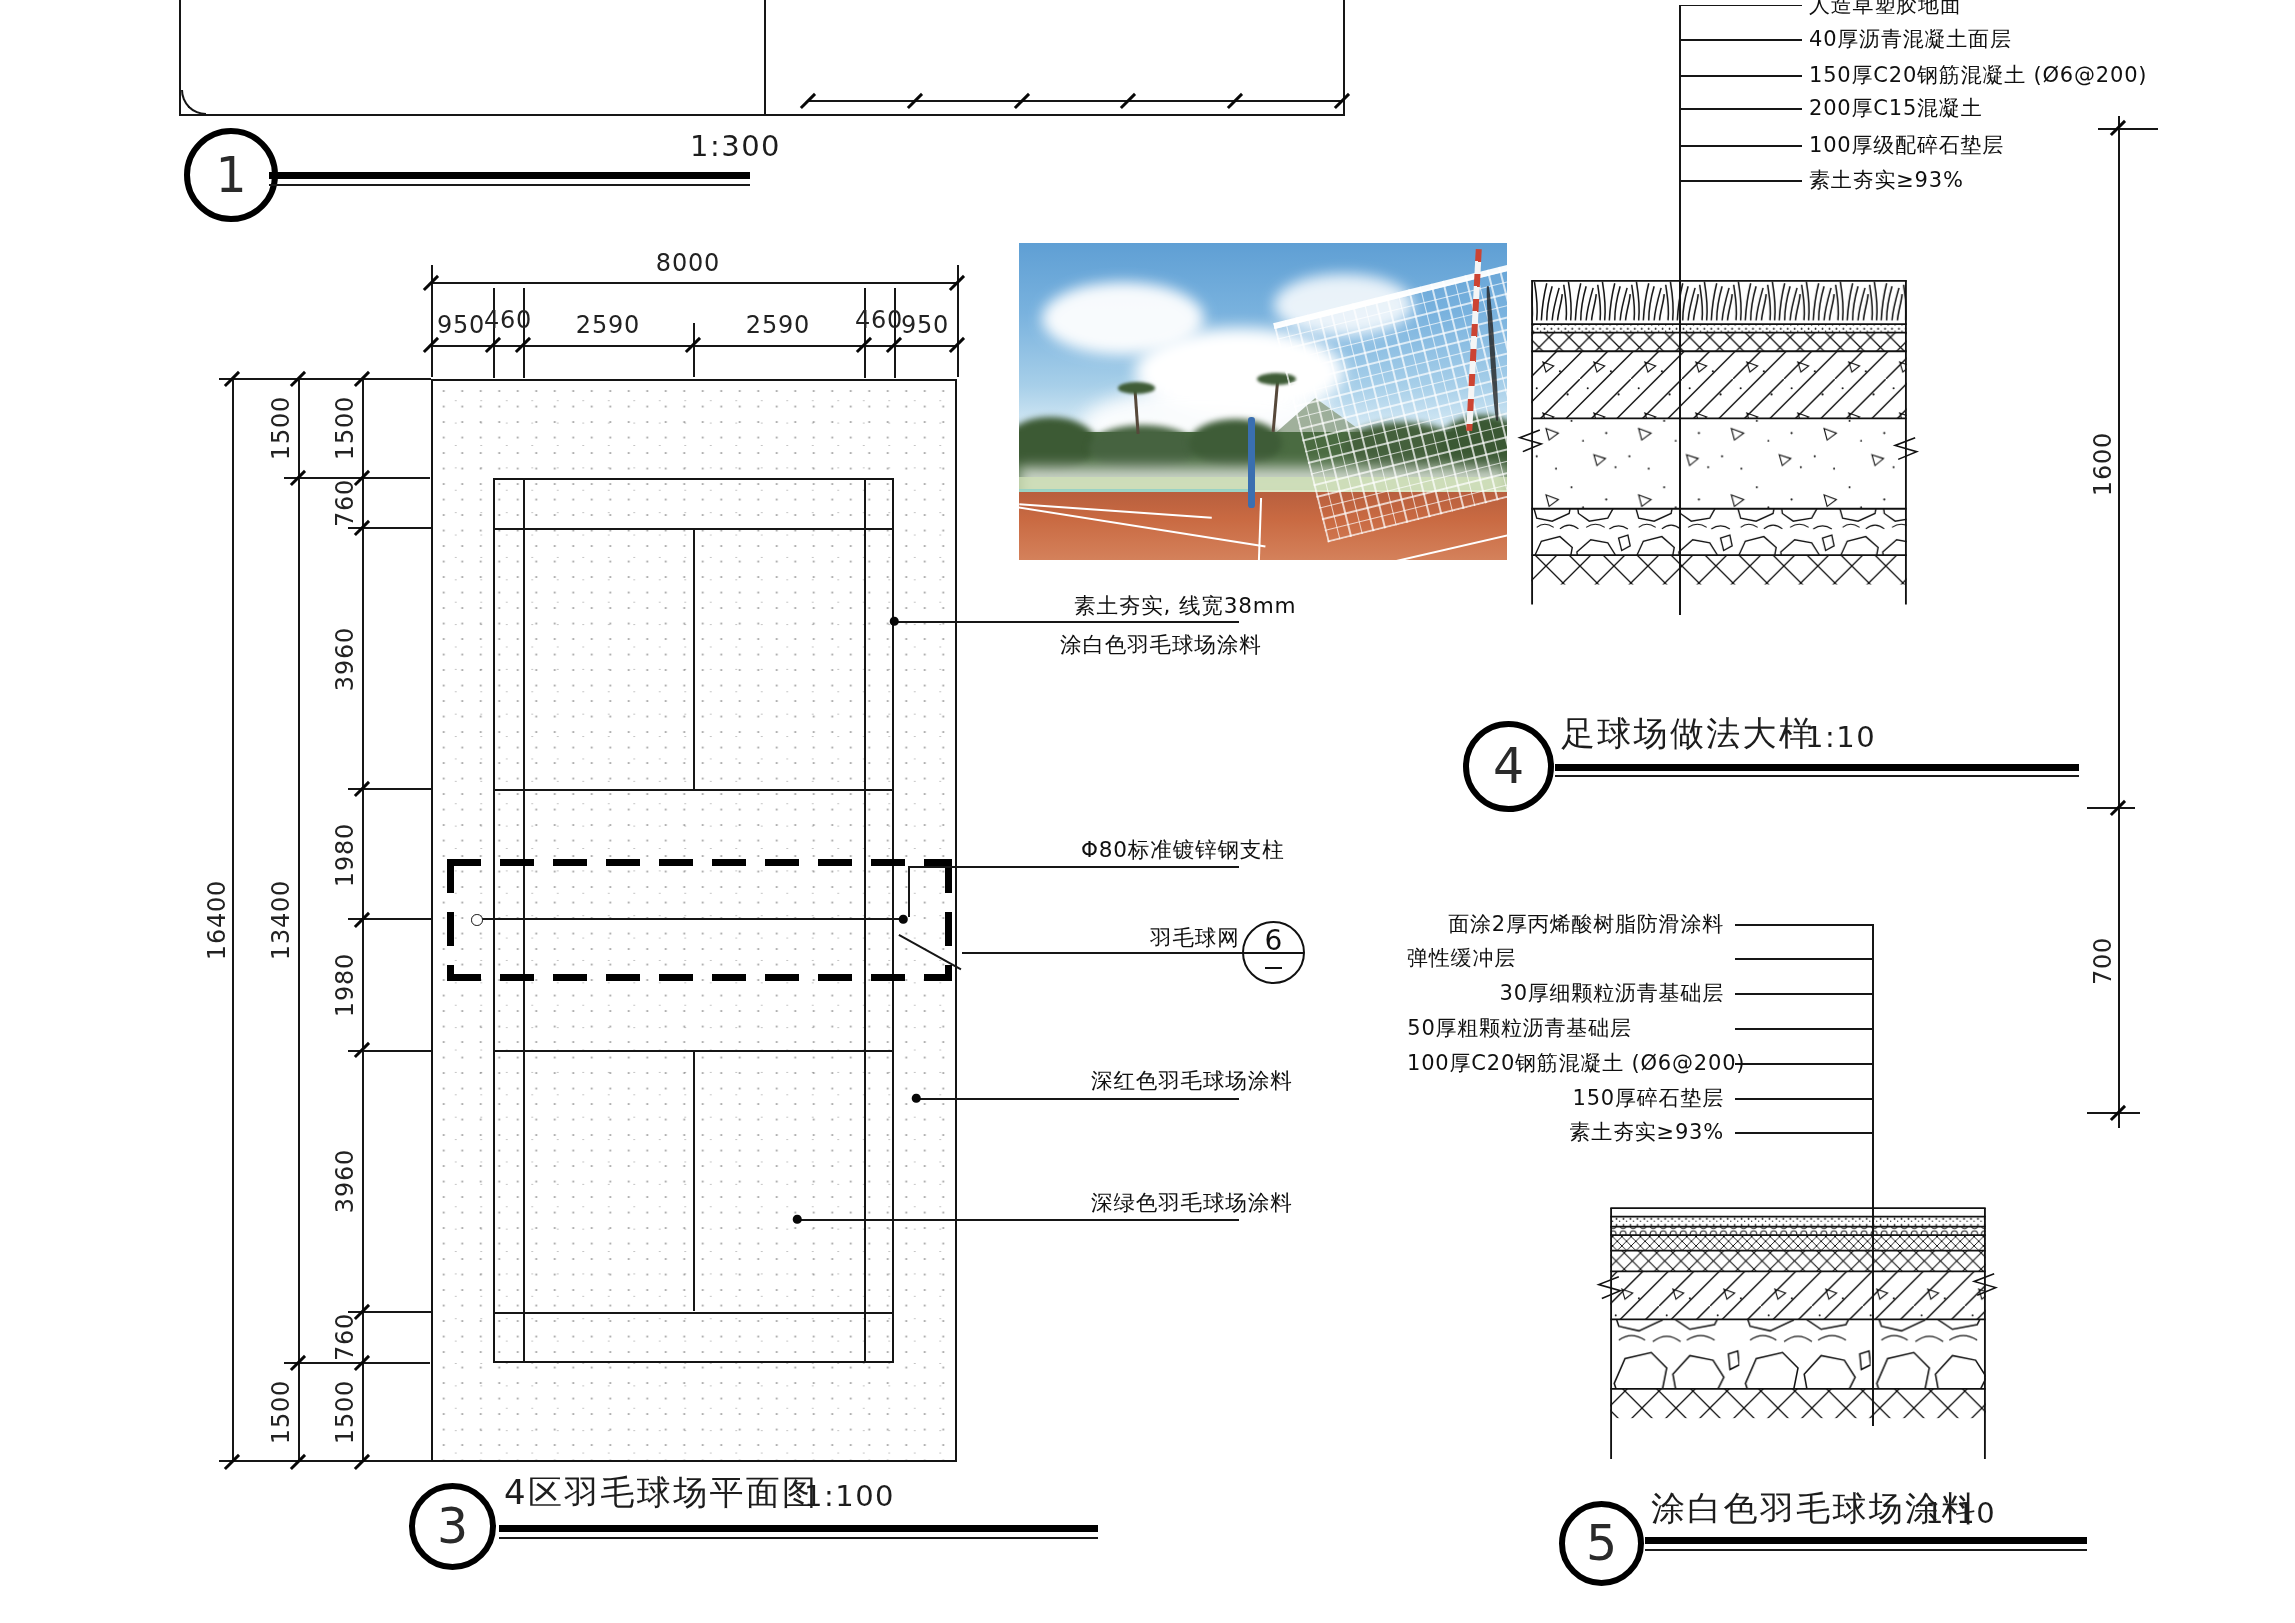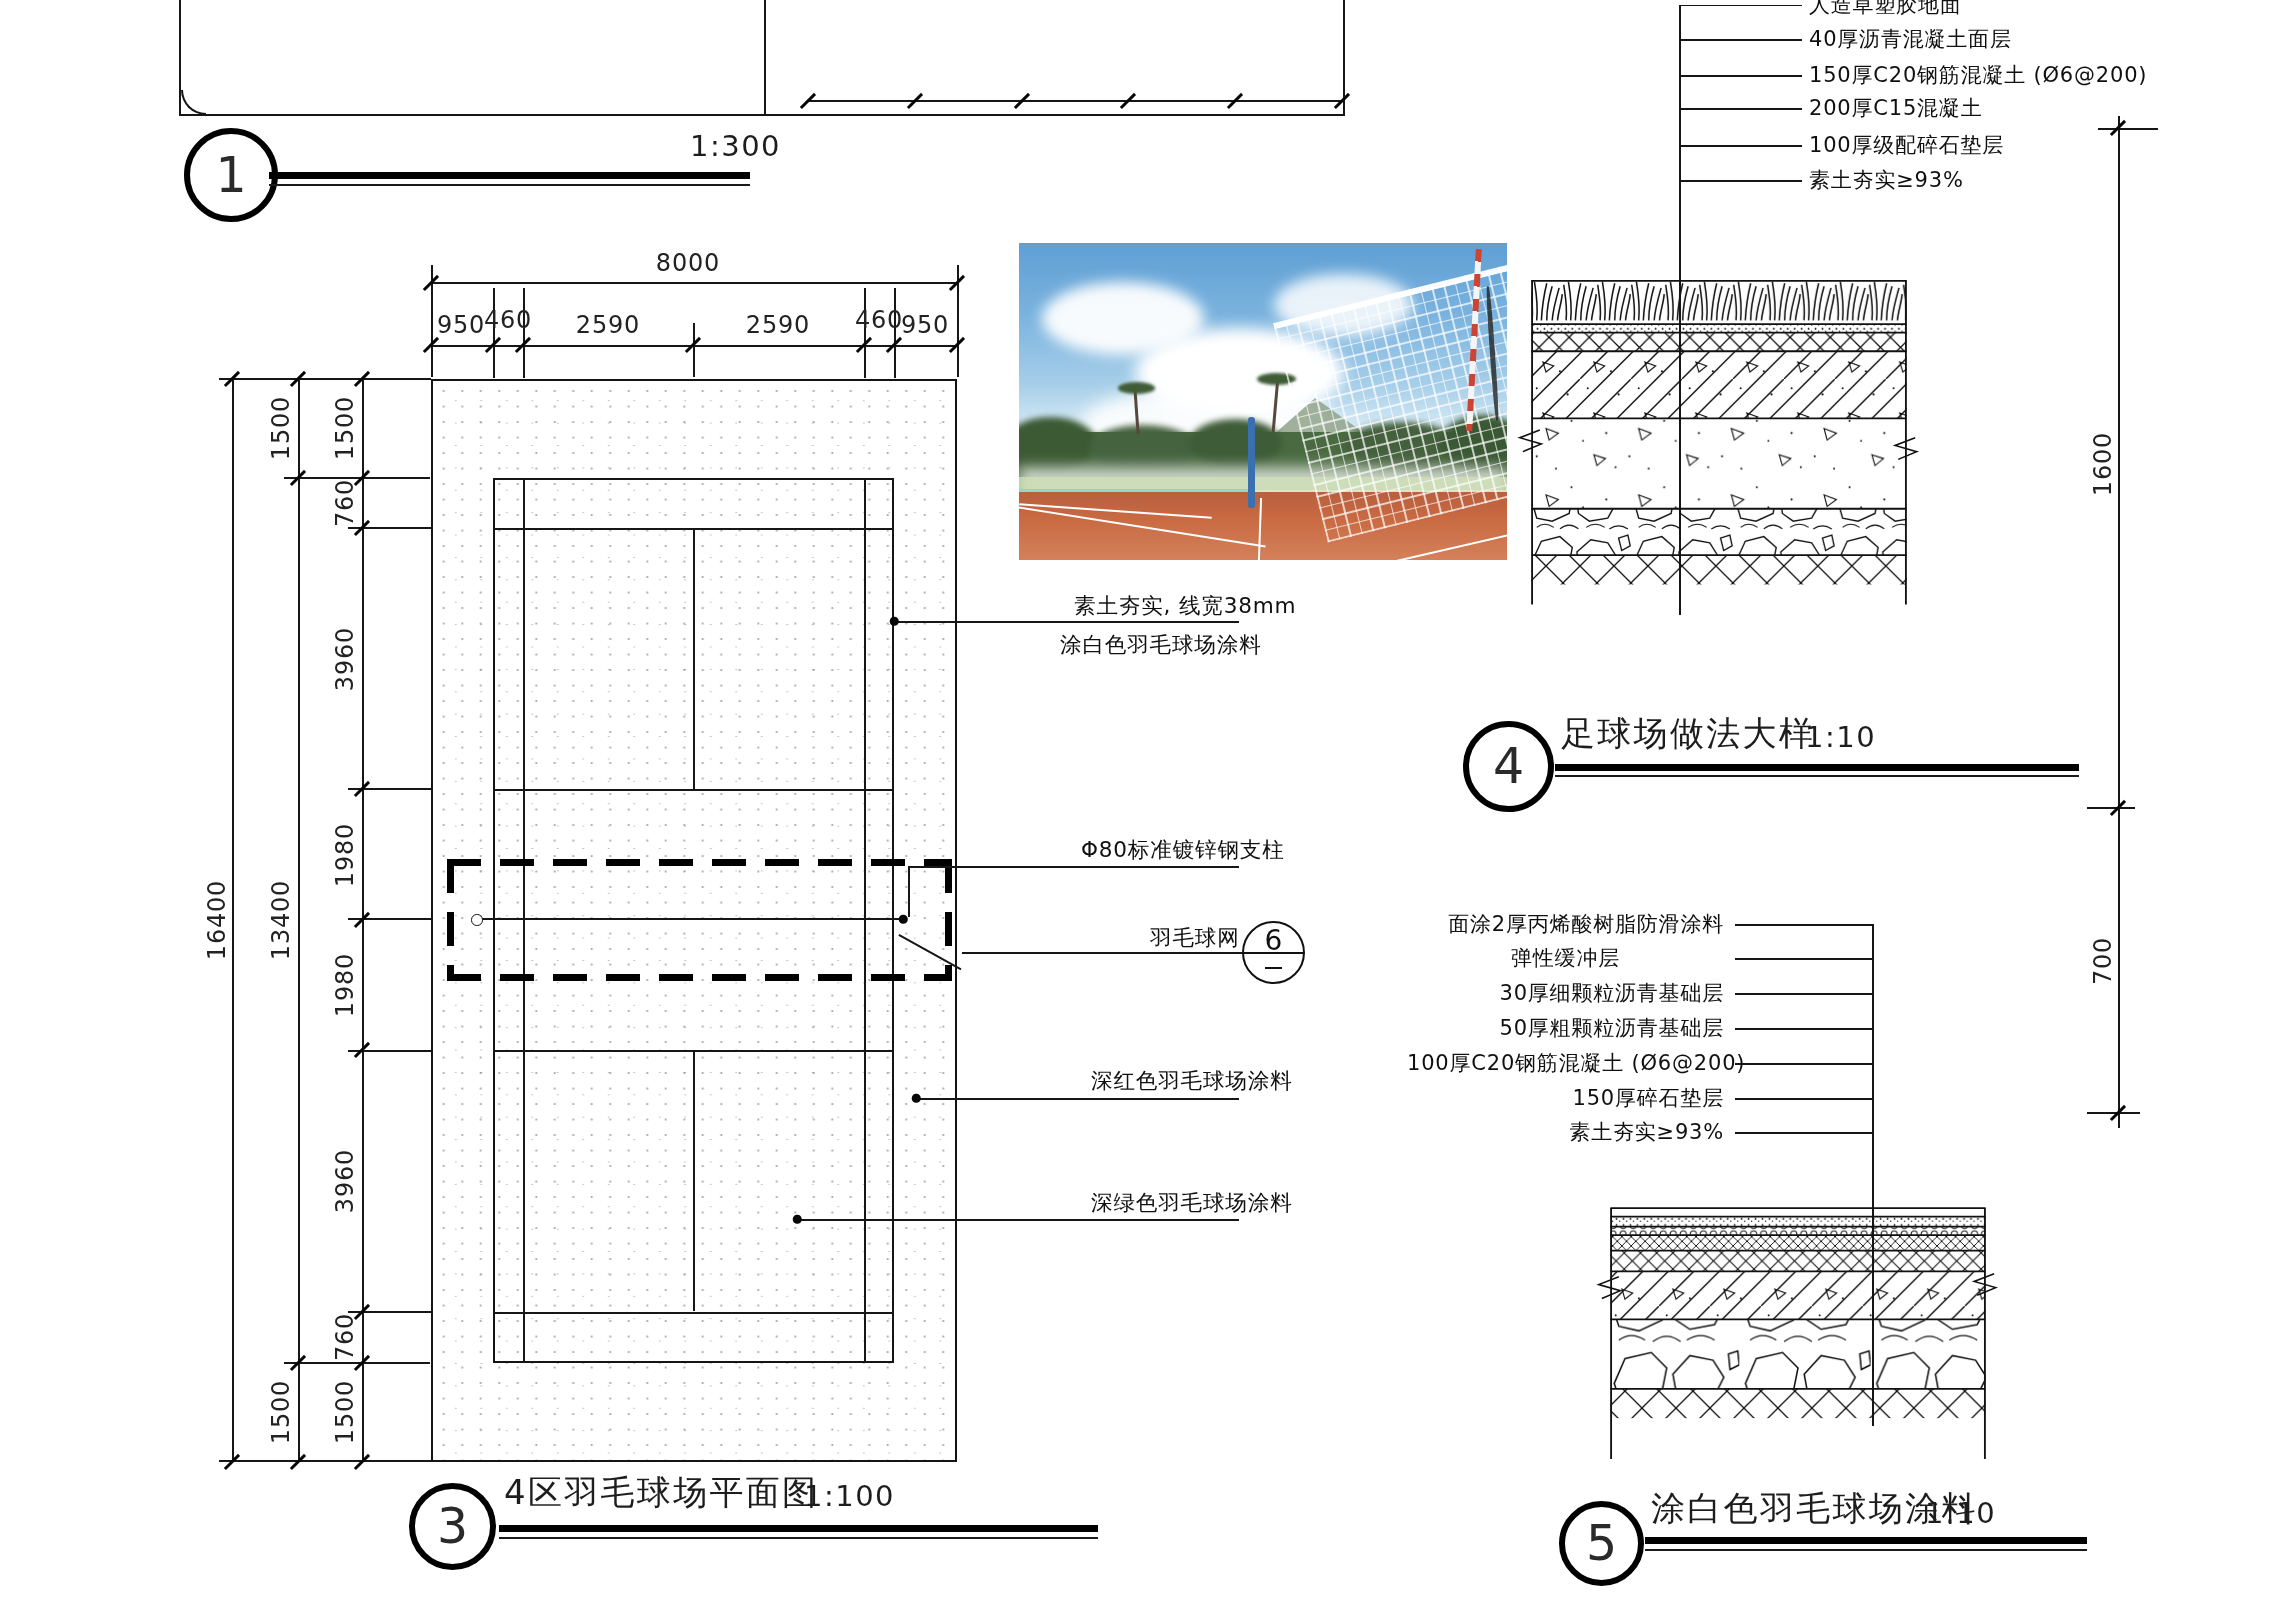--- a/index.html
+++ b/index.html
@@ -282,23 +282,23 @@
 
   <div class="vl" style="left:1872px;top:924px;height:502px"></div>
   <div class="hl" style="left:1735px;top:924px;width:137px"></div>
   <div class="hl" style="left:1735px;top:958px;width:137px"></div>
   <div class="hl" style="left:1735px;top:993px;width:137px"></div>
   <div class="hl" style="left:1735px;top:1028px;width:137px"></div>
   <div class="hl" style="left:1735px;top:1063px;width:137px"></div>
   <div class="hl" style="left:1735px;top:1098px;width:137px"></div>
   <div class="hl" style="left:1735px;top:1132px;width:137px"></div>
   <div class="lay" style="left:1407px;top:924px;width:317px;text-align:right">面涂2厚丙烯酸树脂防滑涂料</div>
-  <div class="lay" style="left:1407px;top:958px;width:317px;text-align:center">弹性缓冲层</div>
+  <div class="lay" style="left:1407px;top:958px;width:317px;text-align:left">弹性缓冲层</div>
   <div class="lay" style="left:1407px;top:993px;width:317px;text-align:right">30厚细颗粒沥青基础层</div>
-  <div class="lay" style="left:1407px;top:1028px;width:317px;text-align:right">50厚粗颗粒沥青基础层</div>
+  <div class="lay" style="left:1361px;top:1028px;width:317px;text-align:center">50厚粗颗粒沥青基础层</div>
   <div class="lay" style="left:1407px;top:1063px;width:317px;text-align:right">100厚C20钢筋混凝土 (Ø6@200)</div>
   <div class="lay" style="left:1407px;top:1098px;width:317px;text-align:right">150厚碎石垫层</div>
   <div class="lay" style="left:1407px;top:1132px;width:317px;text-align:right">素土夯实≥93%</div>
 
   <svg style="left:1608px;top:1204px" width="380" height="263" viewBox="0 0 492 340">
     <rect x="3" y="16" width="486" height="13" fill="url(#pDots)"></rect>
     <rect x="3" y="29" width="486" height="11" fill="url(#pCirc2)"></rect>
     <rect x="3" y="40" width="486" height="20" fill="url(#pDense12)"></rect>
     <rect x="3" y="60" width="486" height="27" fill="url(#pCoarse20)"></rect>
     <rect x="3" y="87" width="486" height="62" fill="url(#pHatch45)"></rect>

